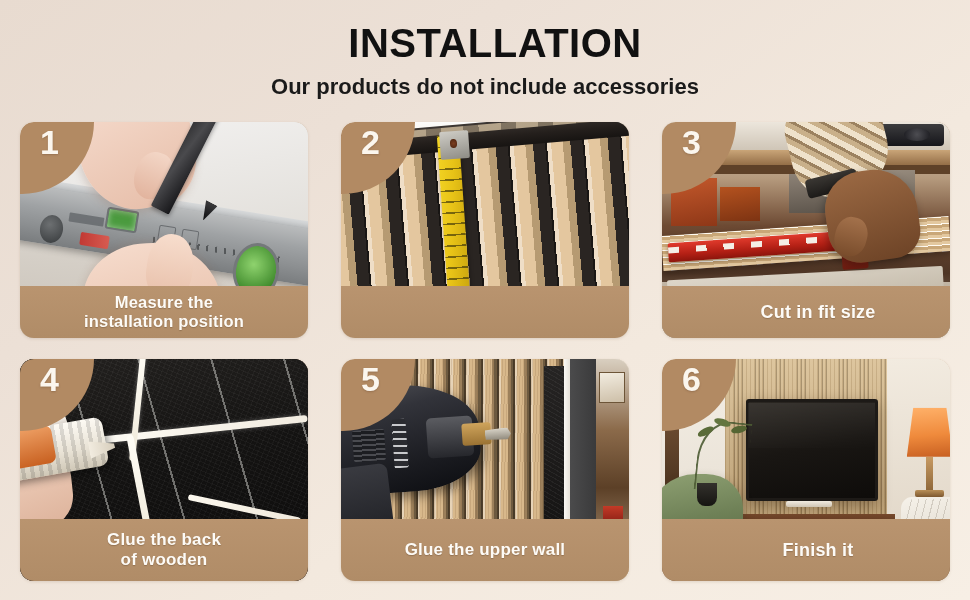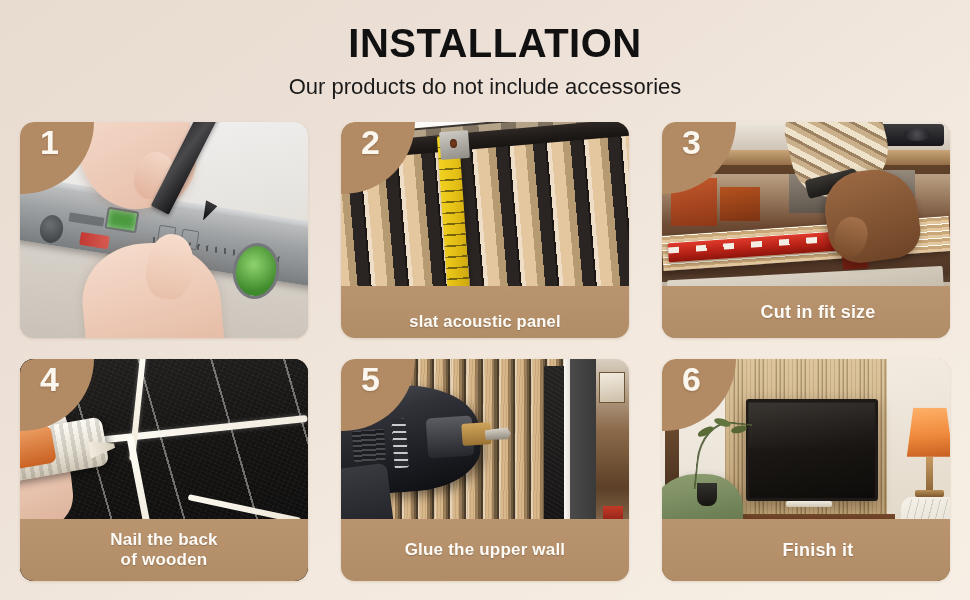--- a/index.html
+++ b/index.html
@@ -11,21 +11,21 @@
     position:relative;
   }
 
   
   .header { text-align:center; padding-top:22px; }
   .title {
     font-size:40px; font-weight:bold; letter-spacing:.5px;
     color:#111; line-height:1.05;padding-left:20px;
   }
   .subtitle {
-    font-size:22px; color:#1a1a1a; margin-top:10px; font-weight:normal;
+    font-size:22px; color:#1a1a1a; margin-top:10px; font-weight:bold;
   }
 
   
   .grid {
     position:absolute; left:20px; top:122px;
     width:930px; height:460px;
     display:grid;
     grid-template-columns:repeat(3,288px);
     grid-template-rows:216px 222px;
     column-gap:33px; row-gap:21px;
@@ -460,40 +460,43 @@
       <div class="handB"></div>
       <div class="handB-f1"></div>
       <div class="handA"></div>
       <div class="handA-f1"></div>
       <div class="pencil"></div>
       <div class="pencil-tip"></div>
     </div>
     <div class="badge">
       <span>1</span>
     </div>
+    <div class="caption">
+      <div><span>Measure the</span><br><span>installation position</span></div>
+    </div>
   </div>
 
   <div class="card r1 c2">
     <div class="photo">
       <div class="bg"></div>
       <div class="whitewall"></div>
       <div class="slatfield"></div>
       <div class="slatshine"></div>
       <div class="topedge"></div>
       <div class="toplight"></div>
       <div class="tape"></div>
       <div class="tape-ticks"></div>
       <div class="tape-clip"></div>
       <div class="tape-rivet"></div>
     </div>
     <div class="badge">
       <span>2</span>
     </div>
     <div class="caption">
-      <div><br><span>slat acoustic panel</span></div>
+      <div><br></div>
     </div>
   </div>
 
   <div class="card r1 c3">
     <div class="photo">
       <div class="bgshop"></div>
       <div class="ceil"></div>
       <div class="blackbox"></div>
       <div class="blackbox2"></div>
       <div class="shelf1"></div>
@@ -533,21 +536,21 @@
       <div class="hand"></div>
       <div class="bottle"></div>
       <div class="bottle-ring"></div>
       <div class="bottle-lbl"></div>
       <div class="nozzle"></div>
     </div>
     <div class="badge">
       <span>4</span>
     </div>
     <div class="caption">
-      <div><span>Nail the back</span><br><span>of wooden</span></div>
+      <div><span>Glue the back</span><br><span>of wooden</span></div>
     </div>
   </div>
 
   <div class="card r2 c5">
     <div class="photo">
       <div class="wall"></div>
       <div class="panel"></div>
       <div class="panelshine"></div>
       <div class="grain"></div>
       <div class="felt"></div>

